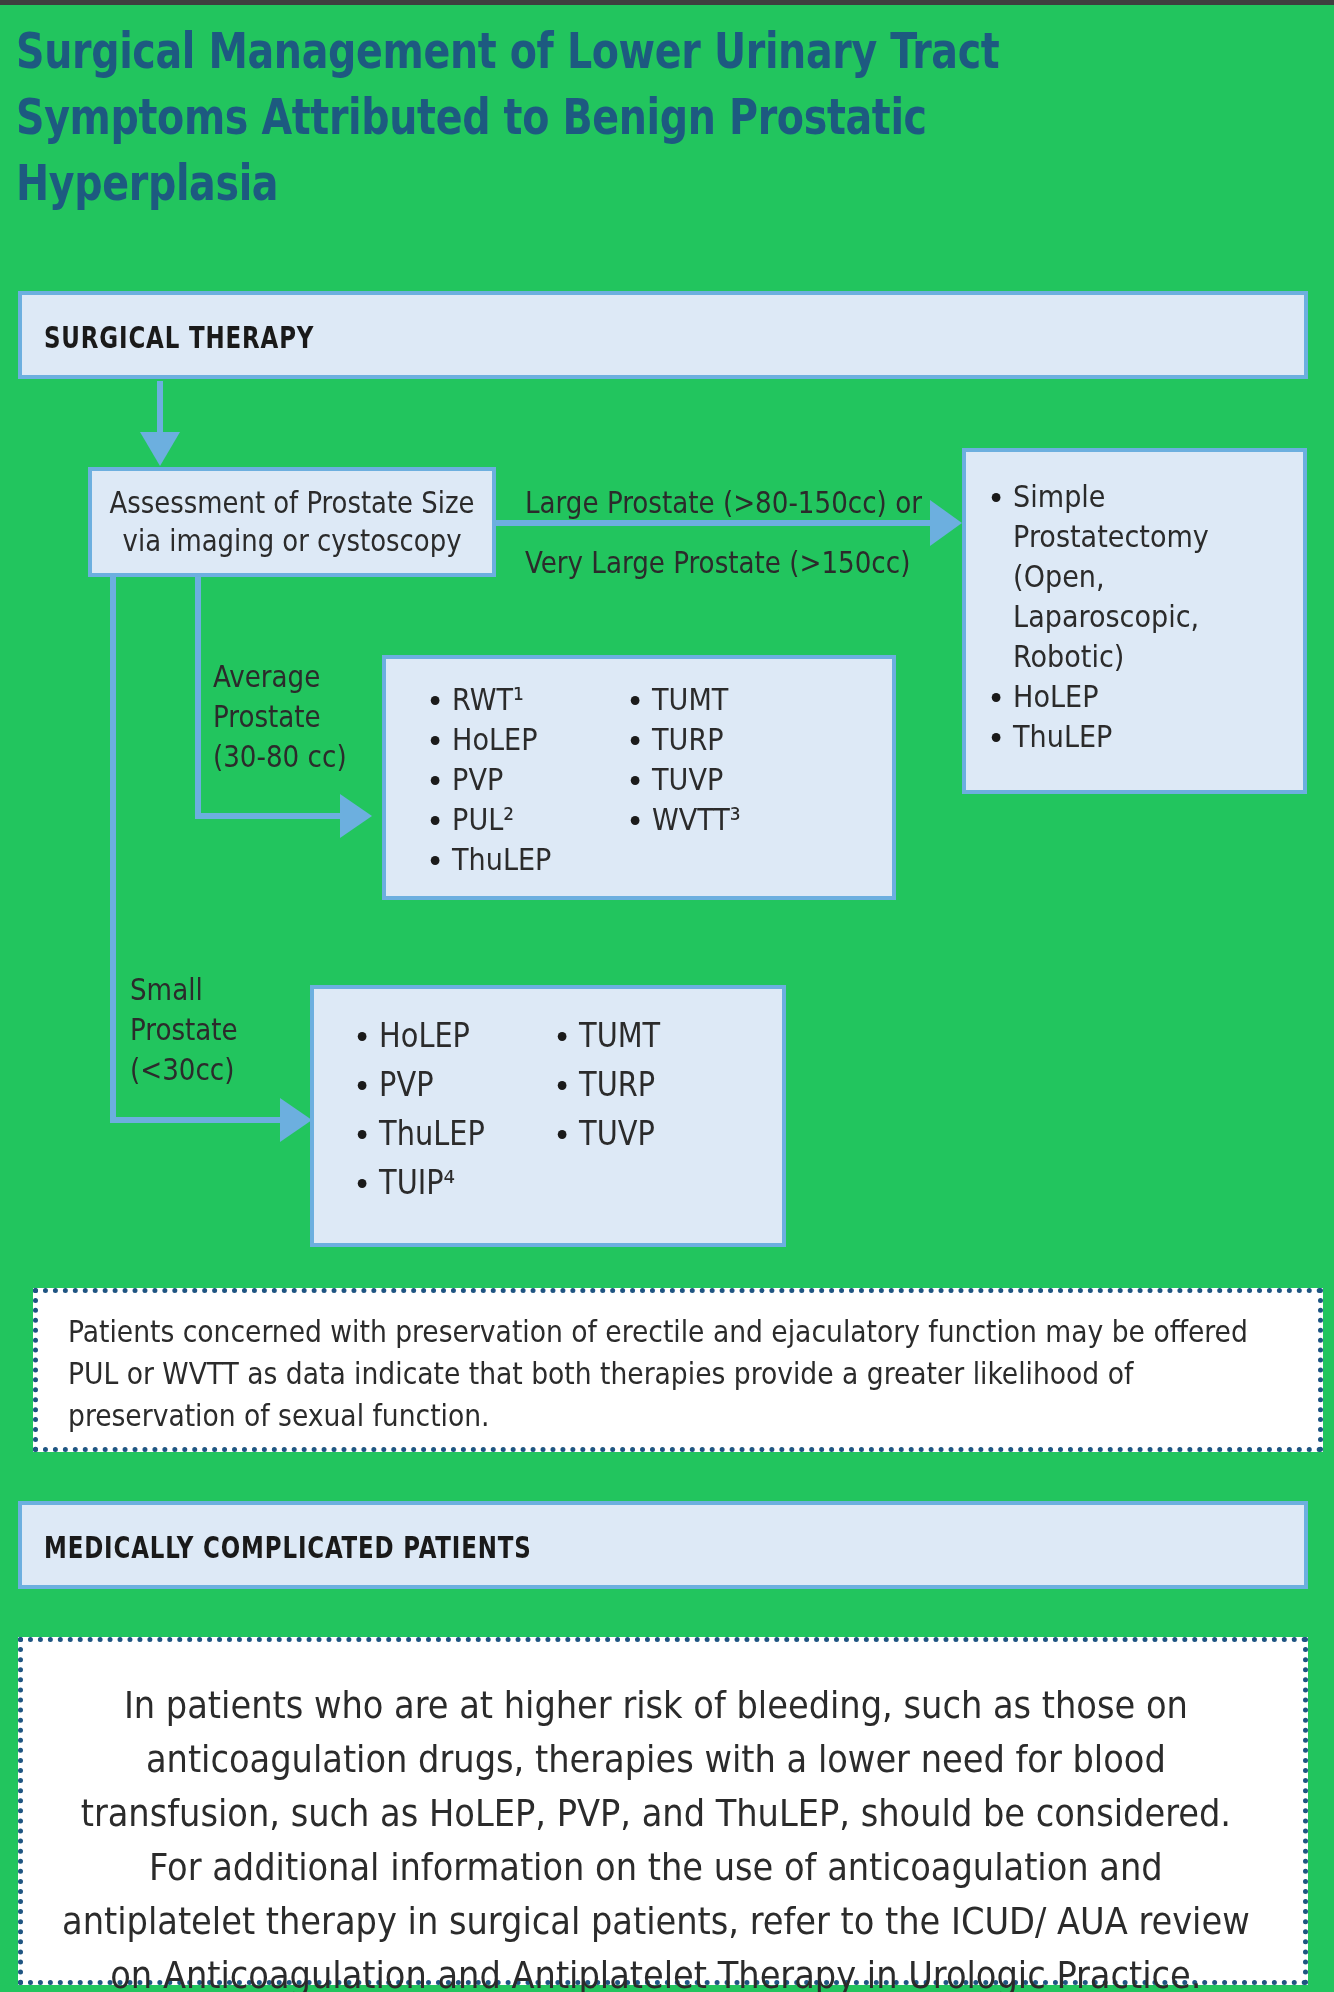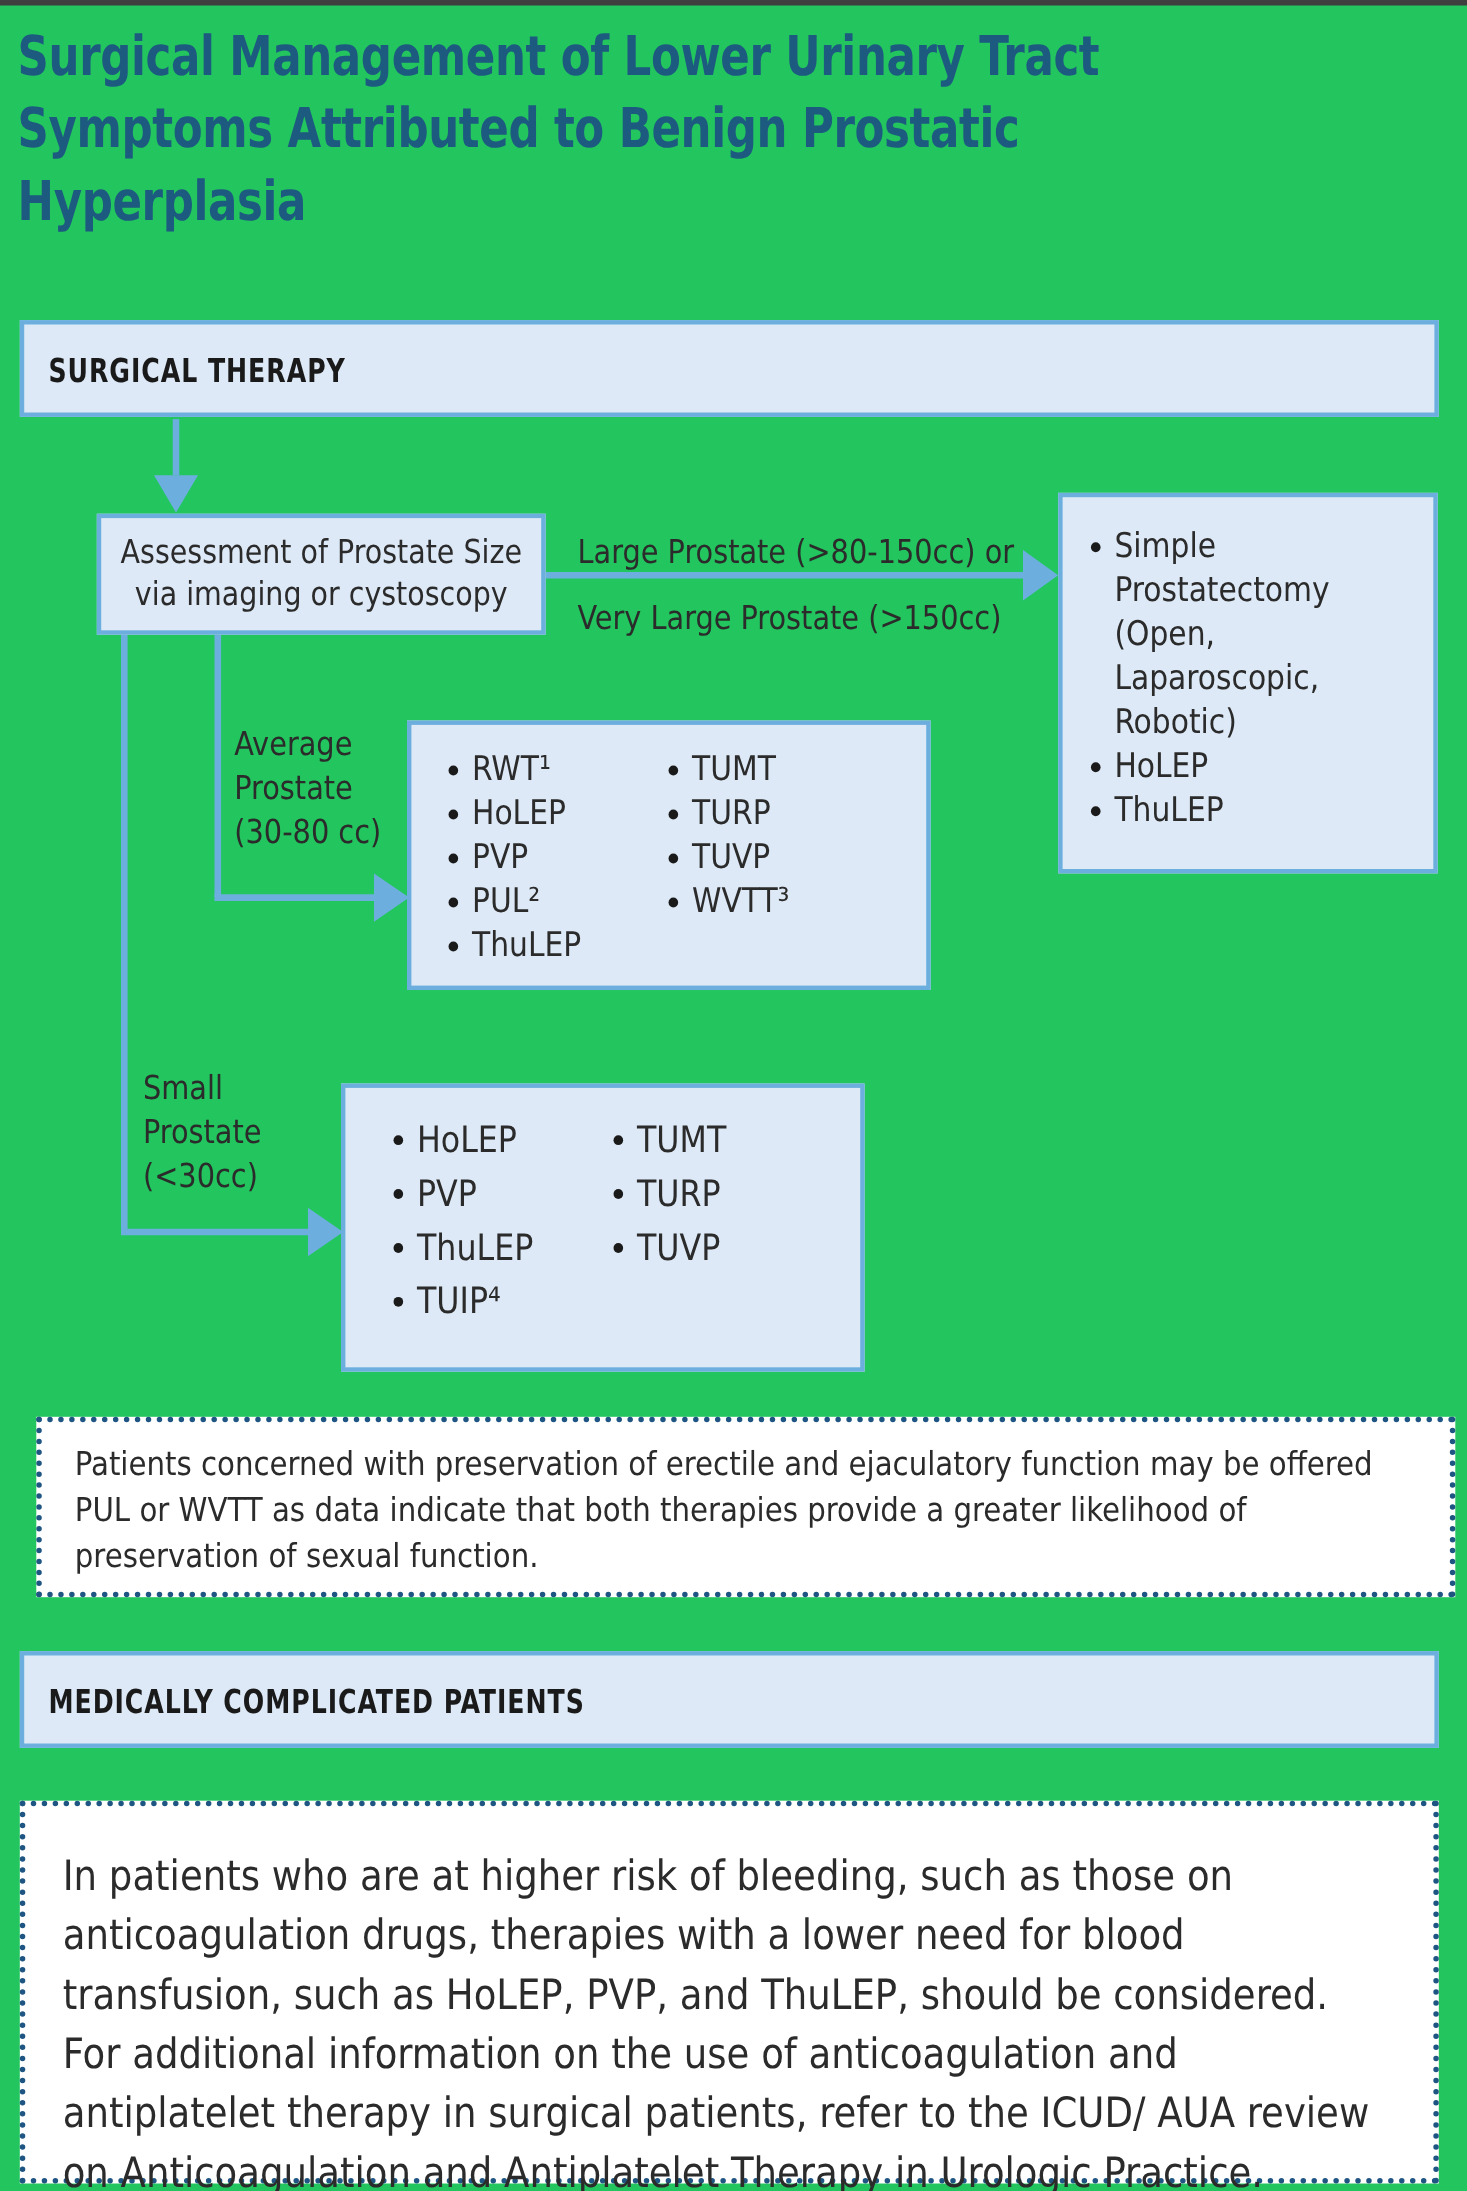--- a/index.html
+++ b/index.html
@@ -81,21 +81,21 @@
     font-size: 30px;
     line-height: 38px;
     text-align: center;
     transform: scaleX(0.96);
   }
 
   
   #large-prostate-box { left: 962px; top: 448px; width: 345px; height: 346px; padding: 24px 14px 0 18px; }
 
   
-  #average-options-box { left: 370px; top: 655px; width: 476px; height: 245px; padding: 20px 0 0 0; }
+  #average-options-box { left: 382px; top: 655px; width: 514px; height: 245px; padding: 20px 0 0 11px; }
 
   
   #small-options-box { left: 310px; top: 985px; width: 476px; height: 262px; padding: 22px 0 0 0; }
 
   
   .blist {
     list-style: none;
     margin: 0;
     padding: 0;
   }
@@ -154,21 +154,21 @@
   #connectors { position: absolute; left: 0; top: 0; width: 1334px; height: 1992px; pointer-events: none; }
 
   
   .dottedbox {
     position: absolute;
     border: 5px dotted #1f5582;
     box-sizing: border-box;
     background: #ffffff;
   }
   #note-sexual-function { left: 33px; top: 1288px; width: 1290px; height: 164px; padding: 18px 28px 0 30px; }
-  #note-bleeding        { left: 18px; top: 1637px; width: 1290px; height: 348px; padding: 36px 30px 0 34px; }
+  #note-bleeding        { left: 18px; top: 1637px; width: 1290px; height: 348px; padding: 36px 30px 0 34px; text-align: center; }
 
   .notetext {
     color: #2b2b2b;
     font-family: "Liberation Sans Narrow", "DejaVu Sans Condensed", "Liberation Sans", sans-serif;
     font-size: 30px;
     line-height: 42px;
     transform: scaleX(0.985);
     transform-origin: left top;
   }
   #note-bleeding .notetext {

